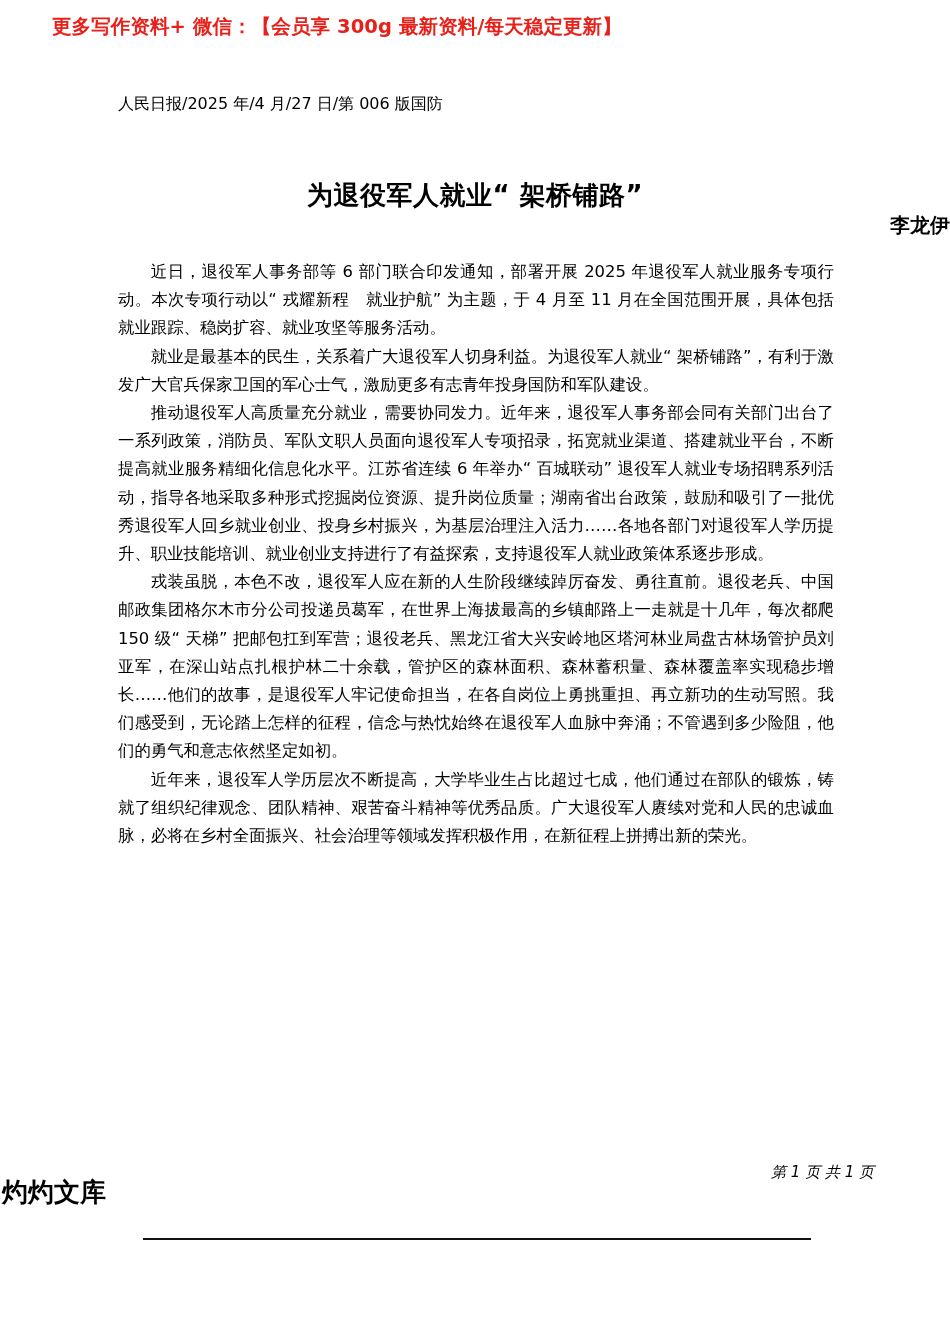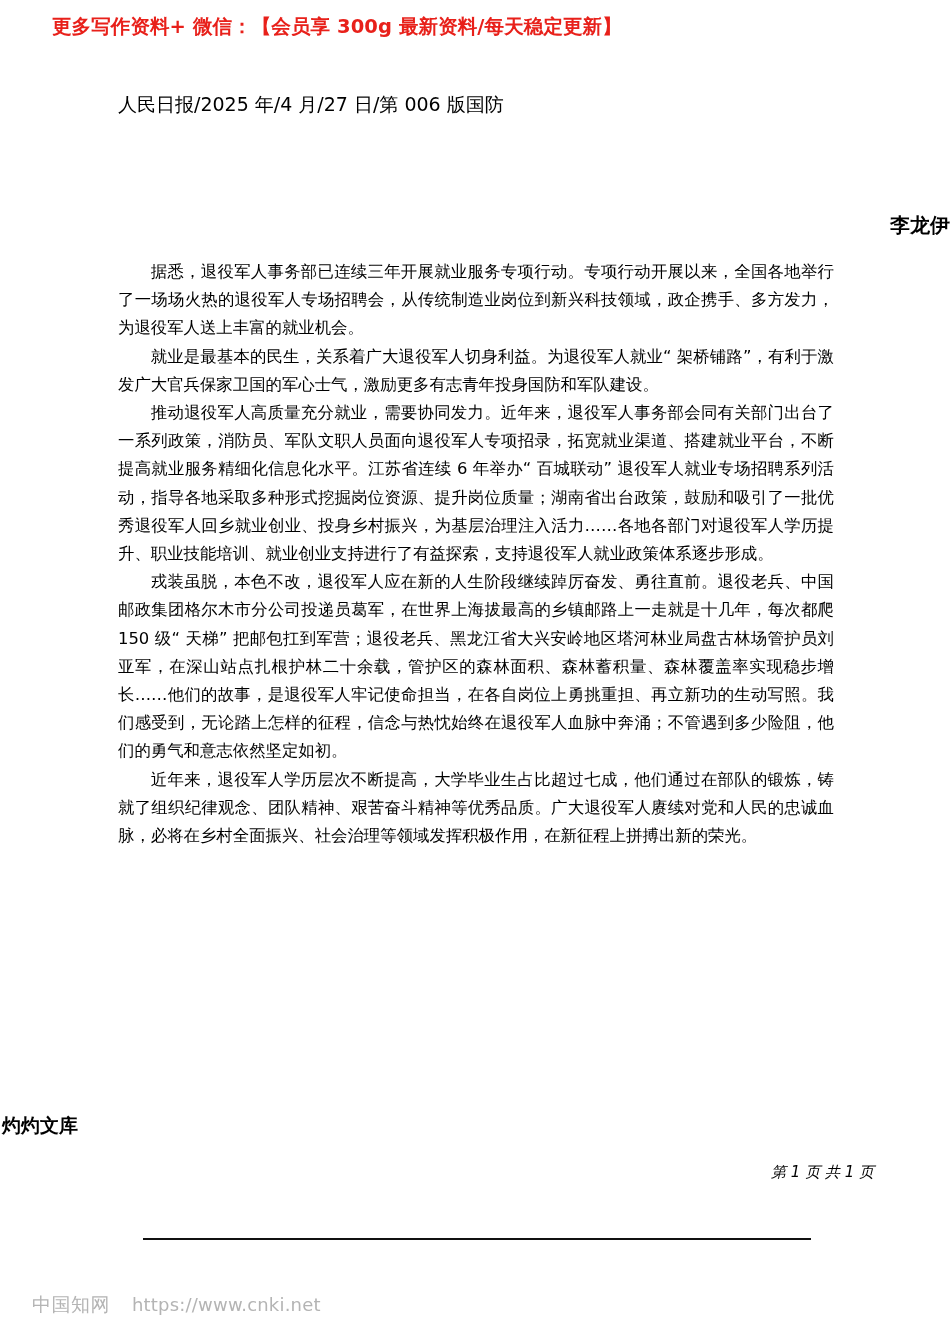--- a/index.html
+++ b/index.html
@@ -37,21 +37,21 @@
     letter-spacing: 0.1px;
     white-space: nowrap;
   }
 
   
   .pub-source {
     position: absolute;
     left: 118px;
     top: 92px;
     width: 420px;
-    font-size: 19px;
+    font-size: 16px;
     line-height: 24px;
     color: #000;
   }
 
   
   .doc-title {
     position: absolute;
     left: 0;
     top: 160px;
     width: 950px;
@@ -98,25 +98,26 @@
     right: 120px;
     top: 1161px;
     font-size: 15px;
     line-height: 22px;
     white-space: nowrap;
     font-style: italic;
   }
   .library-mark {
     position: absolute;
     left: 2px;
-    top: 1112px;
-    font-size: 19px;
+    top: 1180px;
+    font-size: 26px;
     font-weight: 700;
     line-height: 26px;
     white-space: nowrap;
+    font-family: Liberation Serif, serif;
   }
   .footer-rule {
     position: absolute;
     left: 143px;
     top: 1238px;
     width: 668px;
     height: 2px;
     background: #111111;
   }
   .cnki-mark {
@@ -140,35 +141,32 @@
 </style>
 </head>
 <body>
 
 <div class="page">
 
   <div class="promo-banner">更多写作资料+ 微信：【会员享 300g 最新资料/每天稳定更新】</div>
 
   <div class="pub-source">人民日报/2025 年/4 月/27 日/第 006 版国防</div>
 
+  <h1 class="doc-title">为退役军人就业“ 架桥铺路”</h1>
 
   <div class="doc-author">李龙伊</div>
 
   <div class="article-body">
-    <p>据悉，退役军人事务部已连续三年开展就业服务专项行动。专项行动开展以来，全国各地举行了一场场火热的退役军人专场招聘会，从传统制造业岗位到新兴科技领域，政企携手、多方发力，为退役军人送上丰富的就业机会。</p>
+    <p>近日，退役军人事务部等 6 部门联合印发通知，部署开展 2025 年退役军人就业服务专项行动。本次专项行动以“ 戎耀新程　就业护航” 为主题，于 4 月至 11 月在全国范围开展，具体包括就业跟踪、稳岗扩容、就业攻坚等服务活动。</p>
     <p>就业是最基本的民生，关系着广大退役军人切身利益。为退役军人就业“ 架桥铺路”，有利于激发广大官兵保家卫国的军心士气，激励更多有志青年投身国防和军队建设。</p>
     <p>推动退役军人高质量充分就业，需要协同发力。近年来，退役军人事务部会同有关部门出台了一系列政策，消防员、军队文职人员面向退役军人专项招录，拓宽就业渠道、搭建就业平台，不断提高就业服务精细化信息化水平。江苏省连续 6 年举办“ 百城联动” 退役军人就业专场招聘系列活动，指导各地采取多种形式挖掘岗位资源、提升岗位质量；湖南省出台政策，鼓励和吸引了一批优秀退役军人回乡就业创业、投身乡村振兴，为基层治理注入活力……各地各部门对退役军人学历提升、职业技能培训、就业创业支持进行了有益探索，支持退役军人就业政策体系逐步形成。</p>
     <p>戎装虽脱，本色不改，退役军人应在新的人生阶段继续踔厉奋发、勇往直前。退役老兵、中国邮政集团格尔木市分公司投递员葛军，在世界上海拔最高的乡镇邮路上一走就是十几年，每次都爬 150 级“ 天梯” 把邮包扛到军营；退役老兵、黑龙江省大兴安岭地区塔河林业局盘古林场管护员刘亚军，在深山站点扎根护林二十余载，管护区的森林面积、森林蓄积量、森林覆盖率实现稳步增长……他们的故事，是退役军人牢记使命担当，在各自岗位上勇挑重担、再立新功的生动写照。我们感受到，无论踏上怎样的征程，信念与热忱始终在退役军人血脉中奔涌；不管遇到多少险阻，他们的勇气和意志依然坚定如初。</p>
     <p>近年来，退役军人学历层次不断提高，大学毕业生占比超过七成，他们通过在部队的锻炼，铸就了组织纪律观念、团队精神、艰苦奋斗精神等优秀品质。广大退役军人赓续对党和人民的忠诚血脉，必将在乡村全面振兴、社会治理等领域发挥积极作用，在新征程上拼搏出新的荣光。</p>
   </div>
 
   <div class="page-number">第 1 页 共 1 页</div>
 
   <div class="library-mark">灼灼文库</div>
 
   <div class="footer-rule"></div>
 
-  <div class="cnki-mark">
-    <span class="cnki-name">中国知网</span>
-    <span class="cnki-url">https://www.cnki.net</span>
-  </div>
 
 </div>
 
 </body></html>

